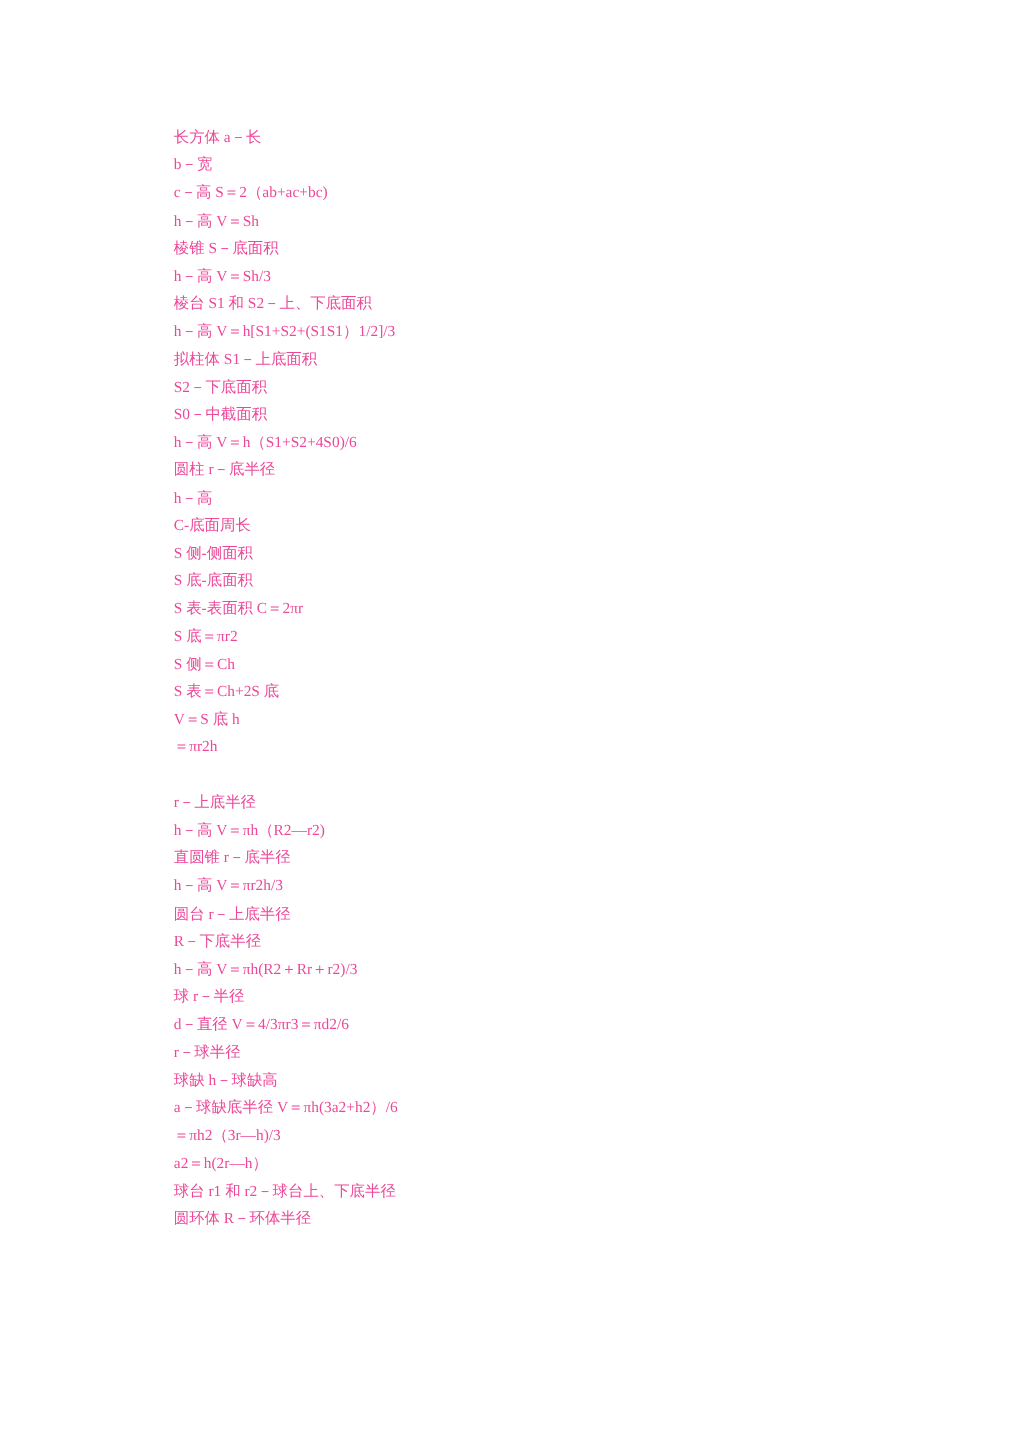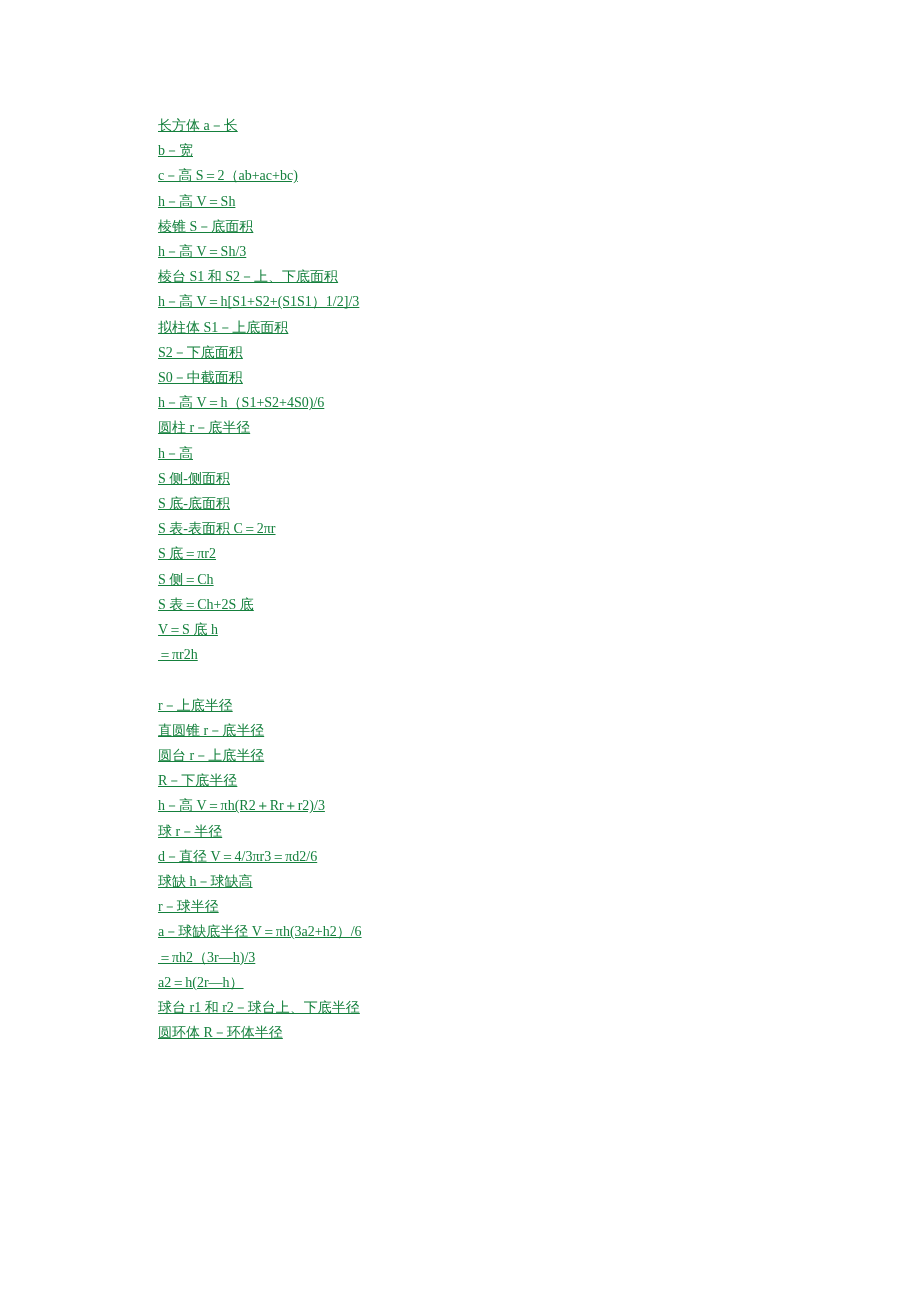--- a/index.html
+++ b/index.html
@@ -13,23 +13,22 @@
   }
   .page {
     position: absolute;
     left: 158px;
     top: 113px;
     width: 600px;
   }
   .line {
     font-size: 14px;
     line-height: 25.2px;
-    color: #15803d;
+    color: #ec4899;
     white-space: pre;
-    text-decoration: underline;
   }
   .spacer {
     height: 25.2px;
   }
 </style>
 </head>
 <body>
 
 <div class="page">
   <div class="line">长方体 a－长</div>
@@ -39,36 +38,39 @@
   <div class="line">棱锥 S－底面积</div>
   <div class="line">h－高 V＝Sh/3</div>
   <div class="line">棱台 S1 和 S2－上、下底面积</div>
   <div class="line">h－高 V＝h[S1+S2+(S1S1）1/2]/3</div>
   <div class="line">拟柱体 S1－上底面积</div>
   <div class="line">S2－下底面积</div>
   <div class="line">S0－中截面积</div>
   <div class="line">h－高 V＝h（S1+S2+4S0)/6</div>
   <div class="line">圆柱 r－底半径</div>
   <div class="line">h－高</div>
+  <div class="line">C-底面周长</div>
   <div class="line">S 侧-侧面积</div>
   <div class="line">S 底-底面积</div>
   <div class="line">S 表-表面积 C＝2πr</div>
   <div class="line">S 底＝πr2</div>
   <div class="line">S 侧＝Ch</div>
   <div class="line">S 表＝Ch+2S 底</div>
   <div class="line">V＝S 底 h</div>
   <div class="line">＝πr2h</div>
   <div class="spacer"></div>
   <div class="line">r－上底半径</div>
+  <div class="line">h－高 V＝πh（R2—r2)</div>
   <div class="line">直圆锥 r－底半径</div>
+  <div class="line">h－高 V＝πr2h/3</div>
   <div class="line">圆台 r－上底半径</div>
   <div class="line">R－下底半径</div>
   <div class="line">h－高 V＝πh(R2＋Rr＋r2)/3</div>
   <div class="line">球 r－半径</div>
   <div class="line">d－直径 V＝4/3πr3＝πd2/6</div>
+  <div class="line">r－球半径</div>
   <div class="line">球缺 h－球缺高</div>
-  <div class="line">r－球半径</div>
   <div class="line">a－球缺底半径 V＝πh(3a2+h2）/6</div>
   <div class="line">＝πh2（3r—h)/3</div>
   <div class="line">a2＝h(2r—h）</div>
   <div class="line">球台 r1 和 r2－球台上、下底半径</div>
   <div class="line">圆环体 R－环体半径</div>
 </div>
 
 </body></html>

